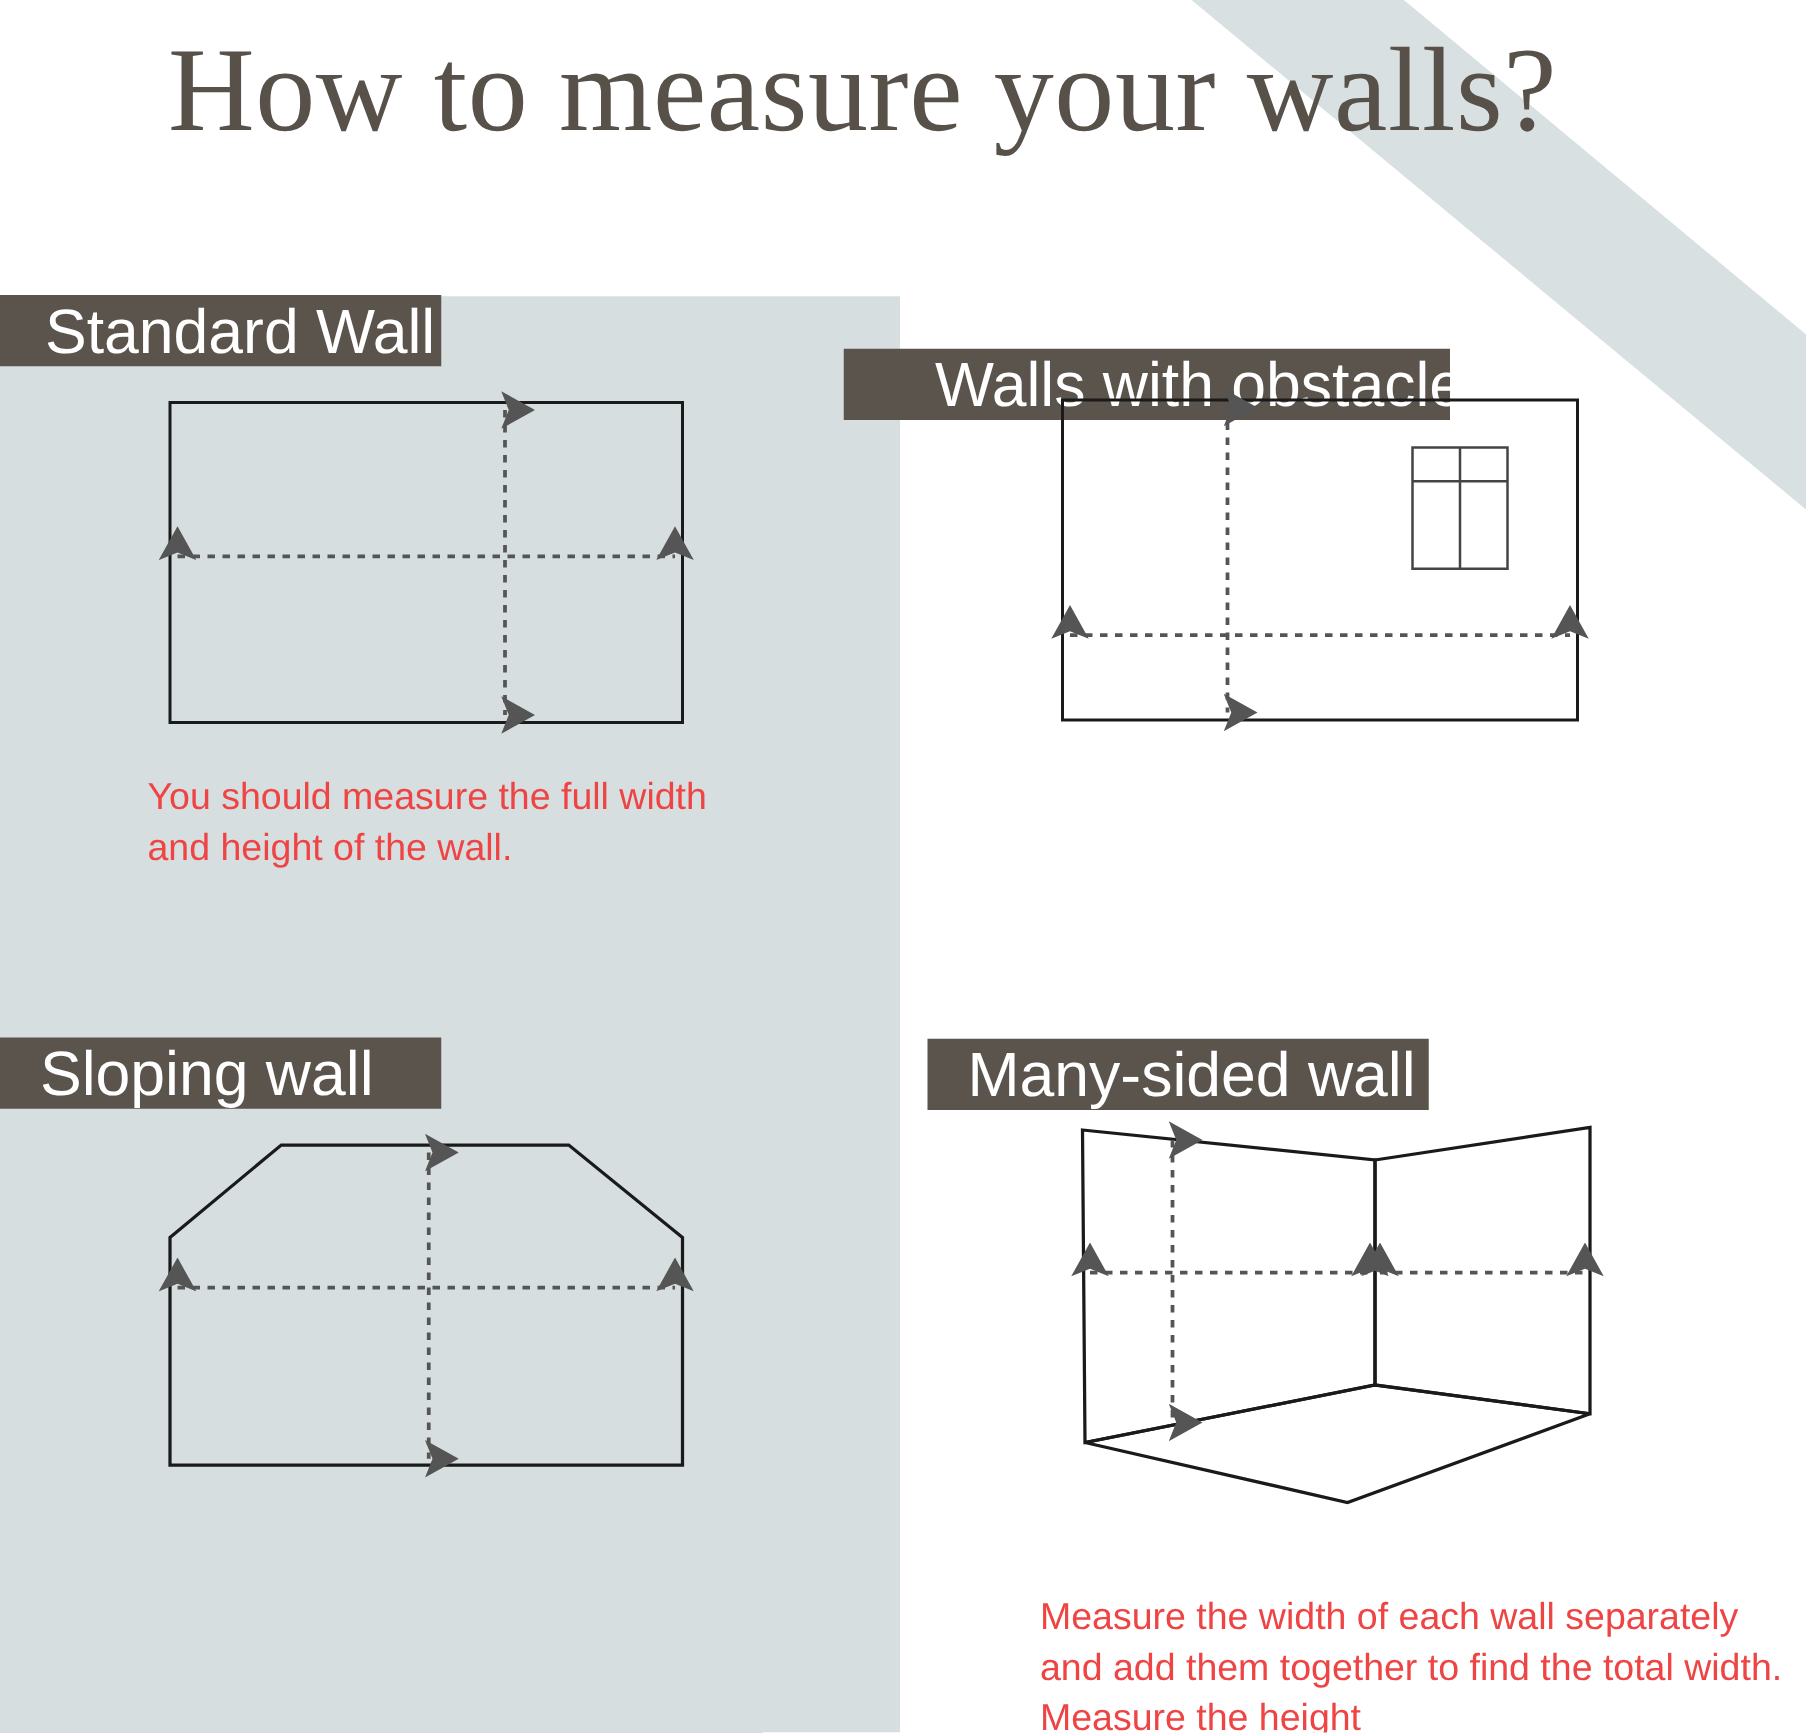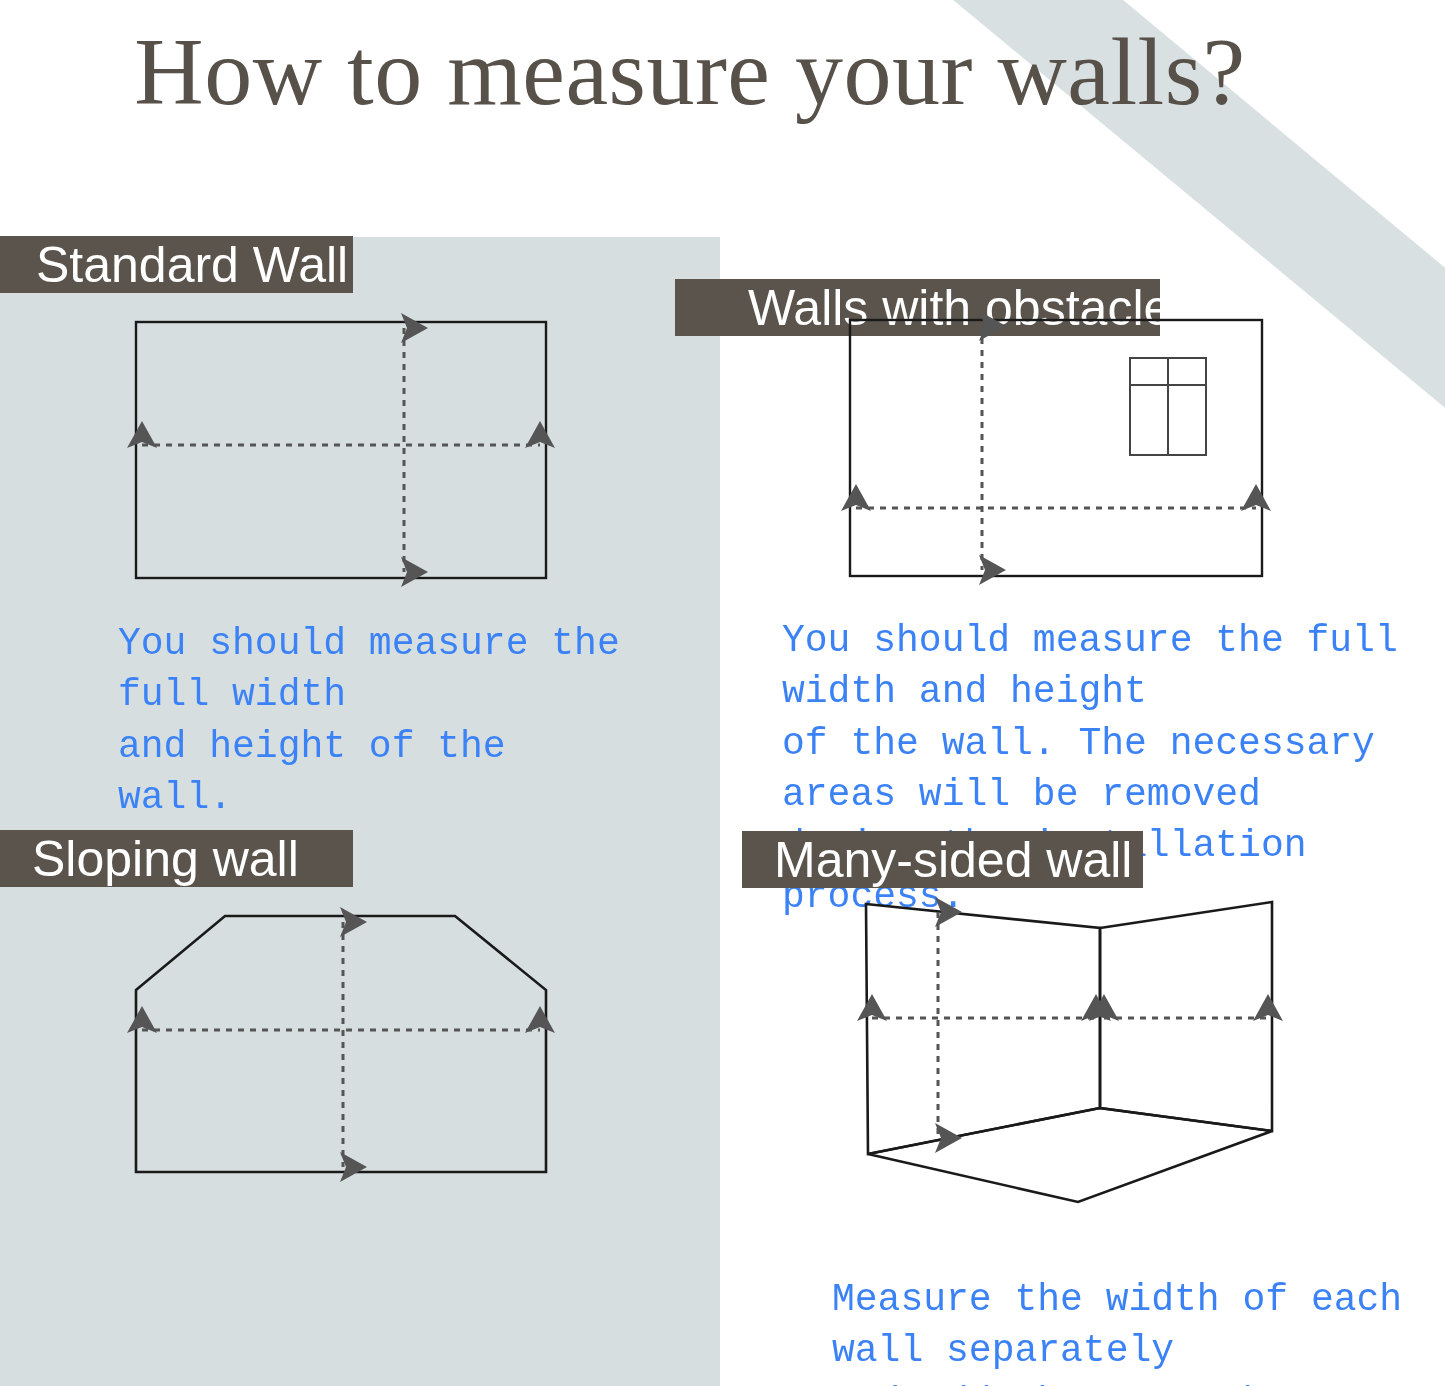--- a/index.html
+++ b/index.html
@@ -78,23 +78,23 @@
     position: absolute;
   }
   .d-standard  { left: 110px; top: 300px;  width: 470px; height: 300px; }
   .d-obstacles { left: 830px; top: 300px;  width: 460px; height: 300px; }
   .d-sloping   { left: 110px; top: 890px;  width: 470px; height: 310px; }
   .d-manysided { left: 840px; top: 890px;  width: 470px; height: 325px; }
 
   
   .caption {
     position: absolute;
-    color: #3b82f6;
-    font-family: Liberation Mono, monospace;
-    font-size: 38px;
+    color: #ef4444;
+    font-family: Liberation Sans, sans-serif;
+    font-size: 30px;
     line-height: 1.35;
     white-space: pre-line;
     box-sizing: border-box;
   }
   .cap-standard  { left: 118px; top: 618px;  width: 520px; }
   .cap-obstacles { left: 782px; top: 615px;  width: 640px; }
   .cap-sloping   { left: 68px;  top: 1202px; width: 600px; }
   .cap-manysided { left: 816px; top: 1274px; width: 620px; margin-left: 16px; }
 </style>
 </head>
@@ -153,23 +153,20 @@
       <rect x="300" y="58" width="76" height="97" fill="none" stroke="#444444" stroke-width="2"></rect>
       <line x1="338" y1="58" x2="338" y2="155" stroke="#444444" stroke-width="2"></line>
       <line x1="300" y1="85" x2="376" y2="85" stroke="#444444" stroke-width="2"></line>
     </g>
 
     <line x1="152" y1="26" x2="152" y2="270" stroke="#555555" stroke-width="3" stroke-dasharray="6 6" marker-start="url(#arrUp)" marker-end="url(#arrEnd)"></line>
 
     <line x1="26" y1="208" x2="426" y2="208" stroke="#555555" stroke-width="3" stroke-dasharray="6 6" marker-start="url(#arrUp)" marker-end="url(#arrEnd)"></line>
   </svg>
 
-  <div class="caption cap-obstacles">You should measure the full width and height
-of the wall. The necessary areas will be removed
-during the installation process.</div>
 
   <div class="section-bar bar-sloping">
     <span>Sloping wall</span>
   </div>
 
   <svg class="diagram d-sloping" viewBox="0 0 470 310" width="470" height="310">
 
     <polygon points="26,100 115,26 345,26 436,100 436,282 26,282" fill="none" stroke="#1a1a1a" stroke-width="2.6"></polygon>
 
     <line x1="233" y1="32" x2="233" y2="277" stroke="#555555" stroke-width="3" stroke-dasharray="6 6" marker-start="url(#arrUp)" marker-end="url(#arrEnd)"></line>

